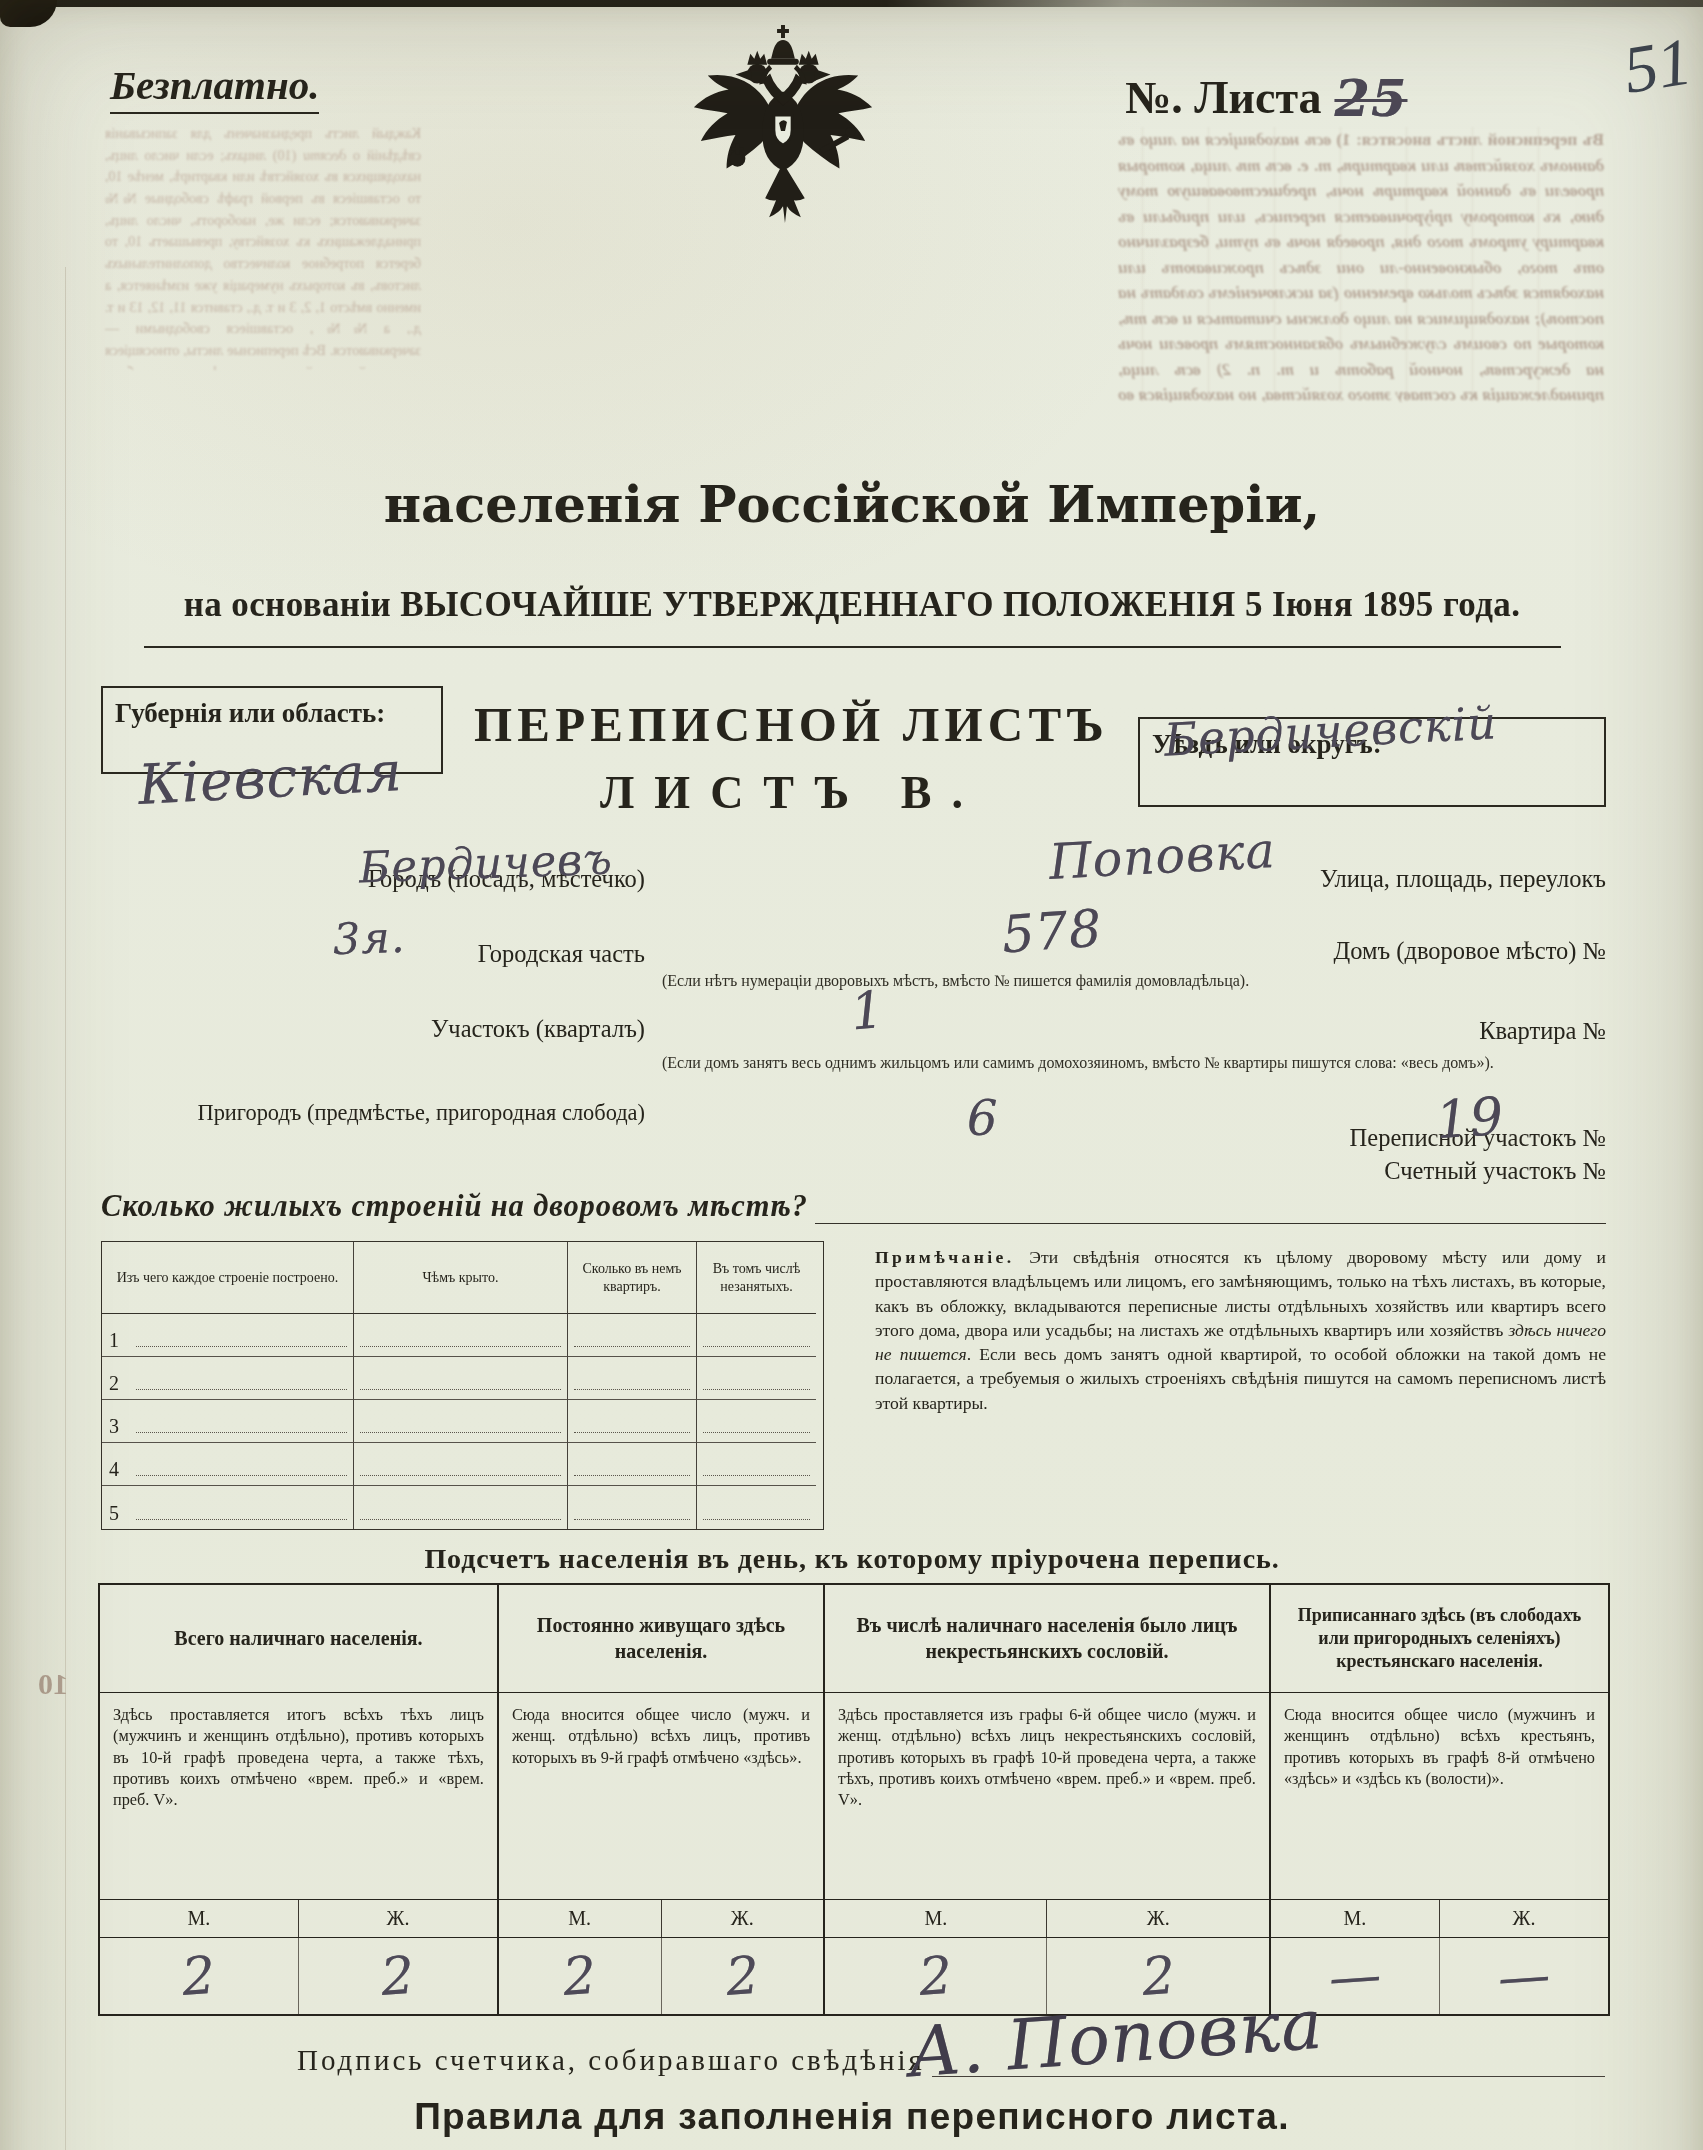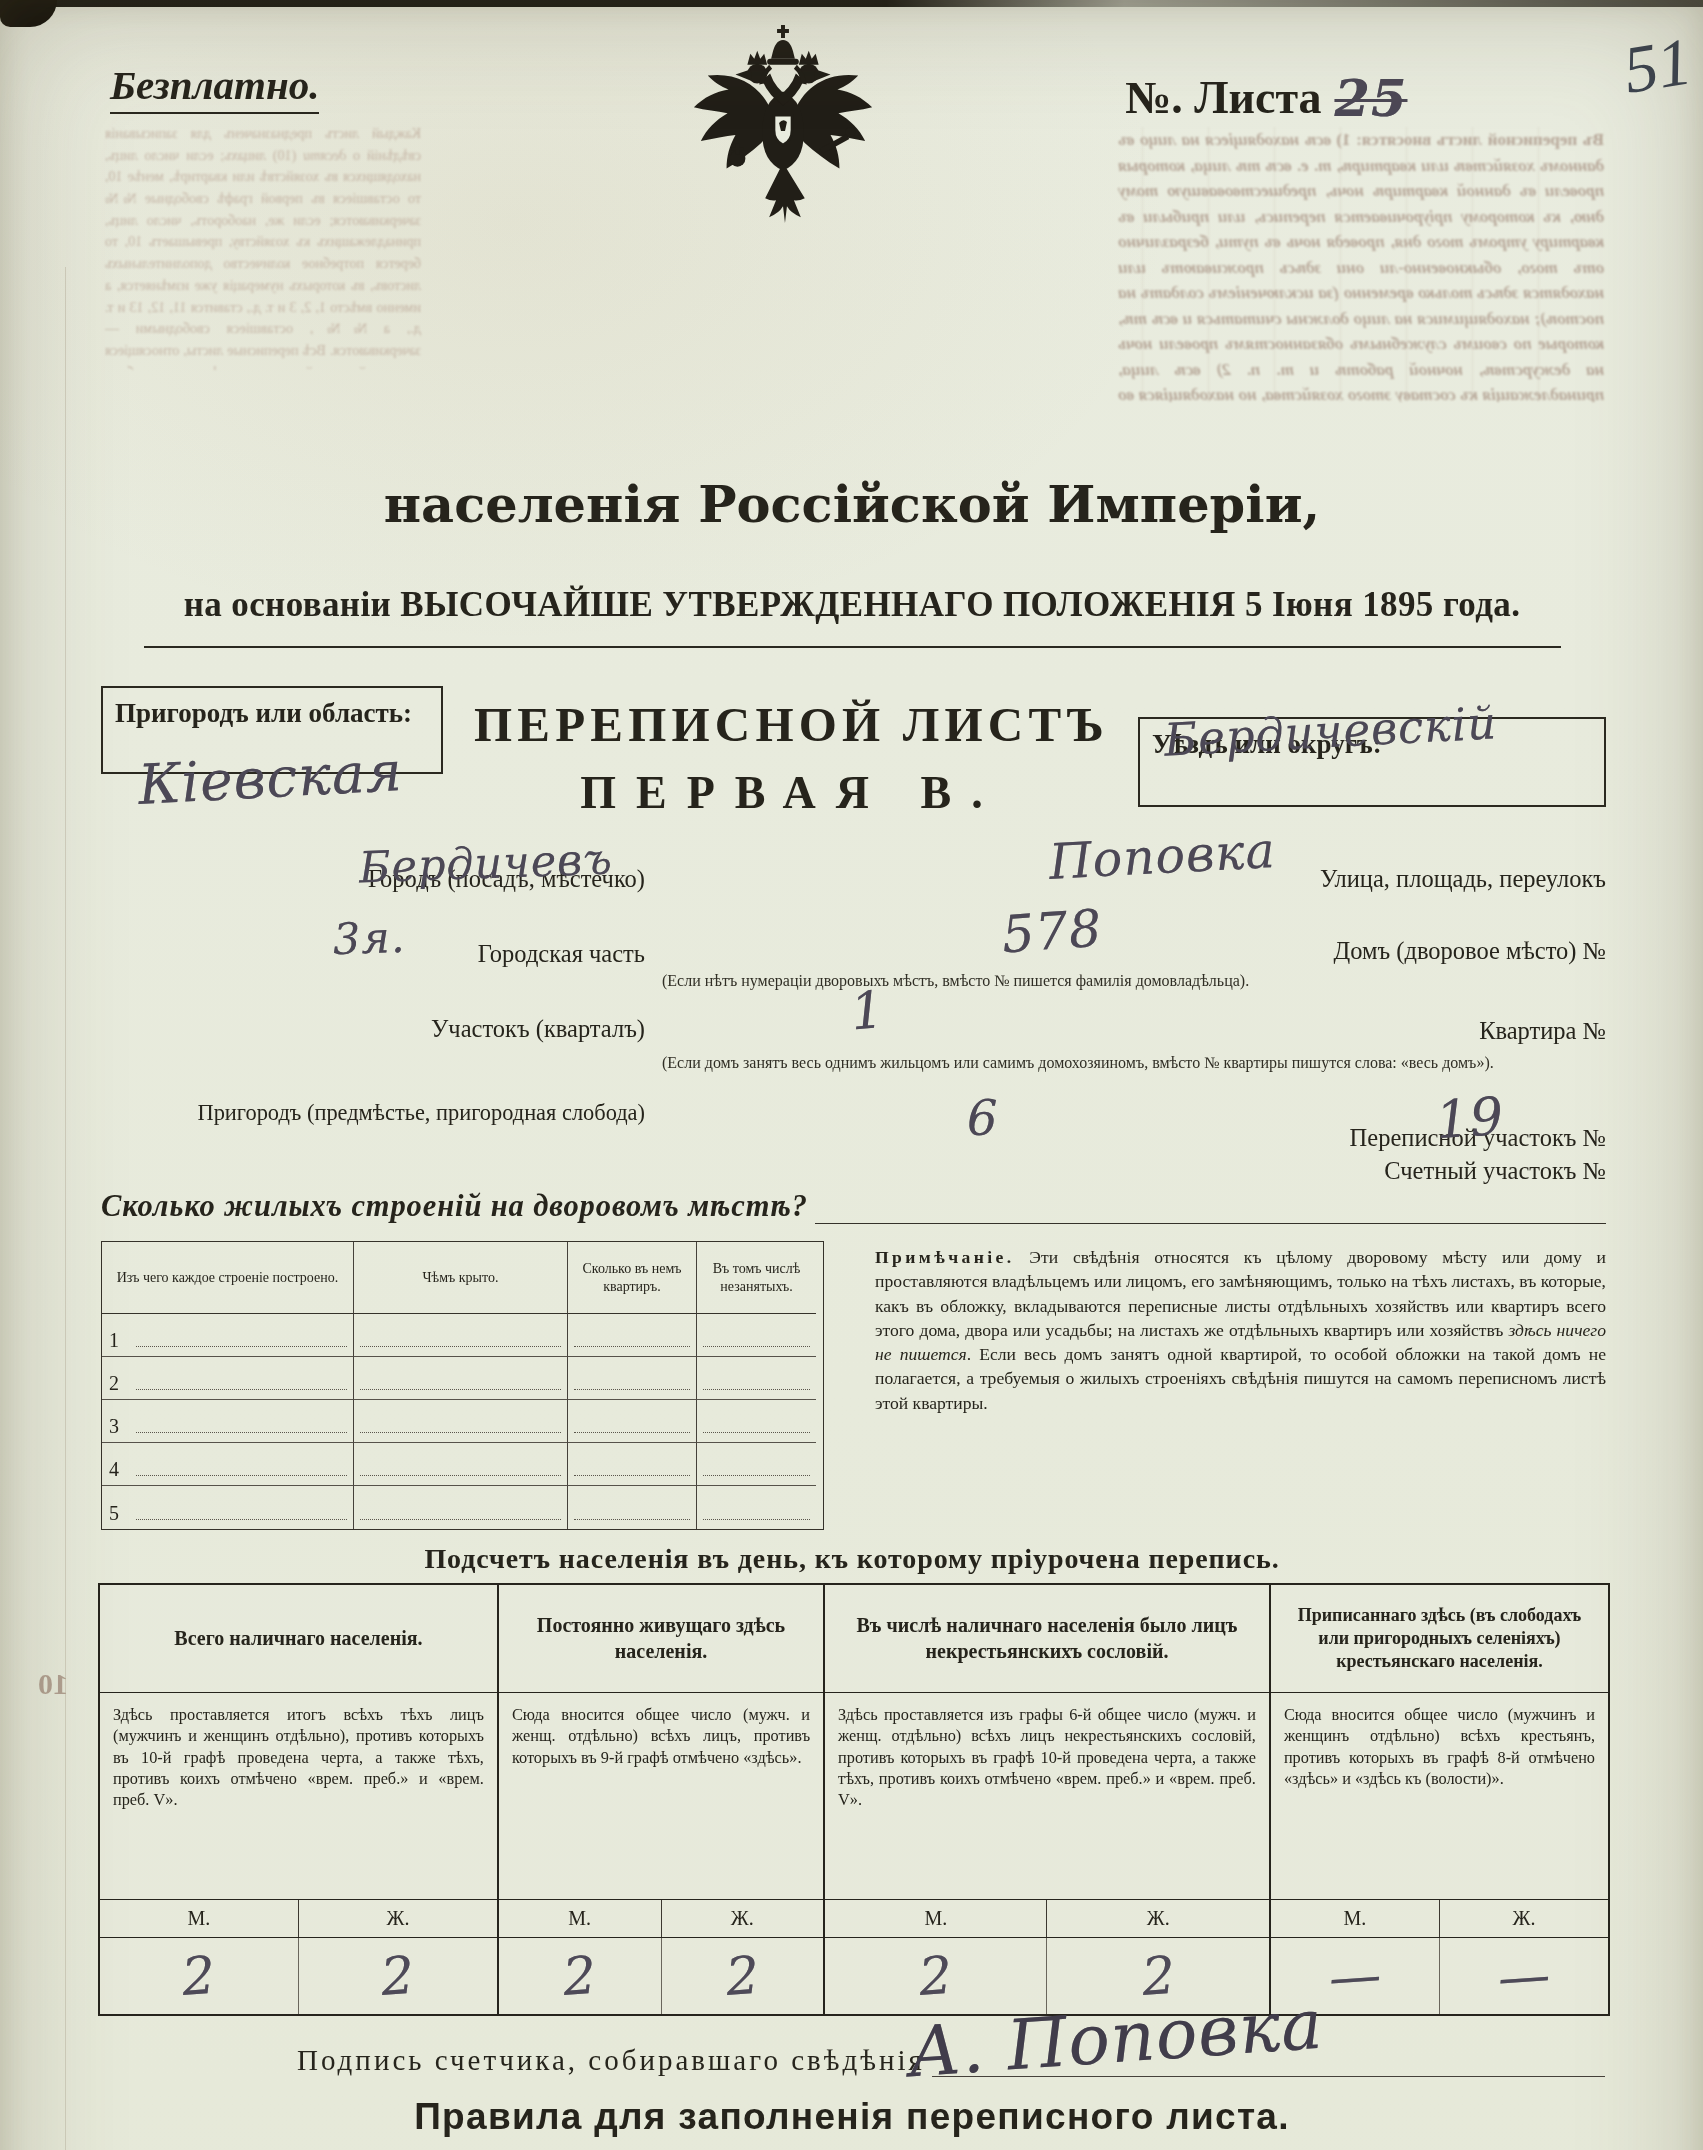--- a/index.html
+++ b/index.html
@@ -173,27 +173,27 @@
   <div class="abs" id="sheet-no">
     <span>№. Листа</span><span class="hand strike">25</span>
   </div>
   <div class="abs" id="corner-number">51</div>
 
   <div class="abs center-line" id="sub-title">населенія Россійской Имперіи,</div>
   <div class="abs center-line" id="basis-line">на основаніи ВЫСОЧАЙШЕ УТВЕРЖДЕННАГО ПОЛОЖЕНІЯ 5 Іюня 1895 года.</div>
   <div class="abs" id="rule-basis"></div>
 
   <div class="abs hbox" id="province-box">
-    <div class="hbox-label">Пригородъ или область:</div>
+    <div class="hbox-label">Губернія или область:</div>
   </div>
   <span class="hand" style="left:138px;top:746px;font-size:55px;transform:rotate(-3deg);">Кіевская</span>
 
   <div class="abs" id="form-b-title">
     <div class="l1">ПЕРЕПИСНОЙ ЛИСТЪ</div>
-    <div class="l2">ПЕРВАЯ В.</div>
+    <div class="l2">ЛИСТЪ В.</div>
   </div>
 
   <div class="abs hbox" id="district-box">
     <div class="hbox-label">Уѣздъ или округъ:</div>
   </div>
   <span class="hand" style="left:1164px;top:705px;font-size:45px;transform:rotate(-3deg);">Бердичевскій</span>
 
   <div class="field" style="left:101px;top:865px;width:544px;">
     <span class="flabel">Городъ (посадъ, мѣстечко)</span>
     <span class="leader"></span>

